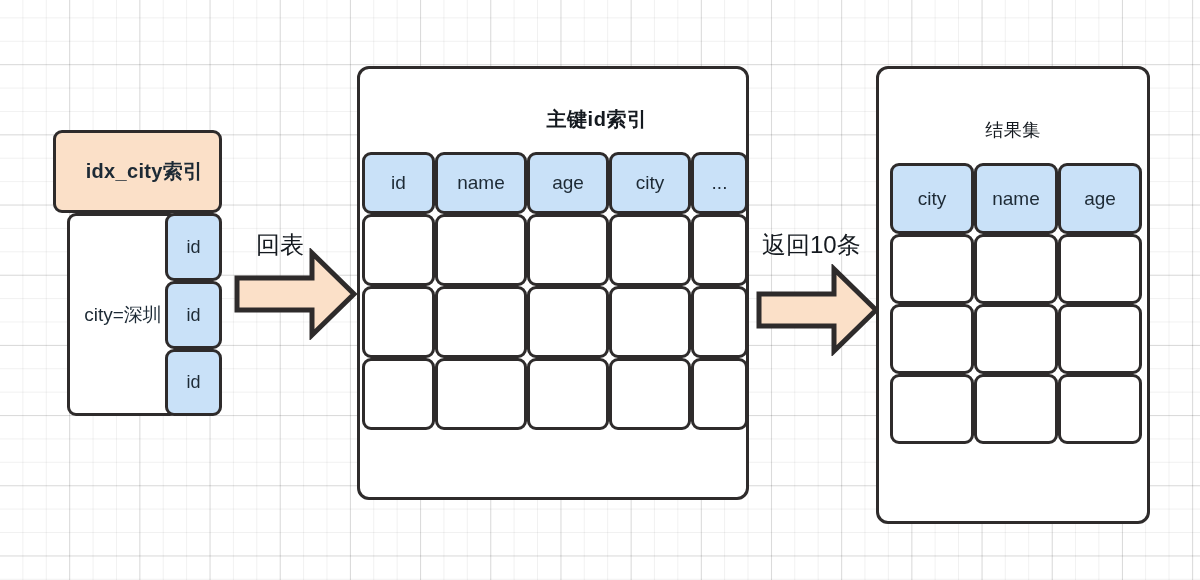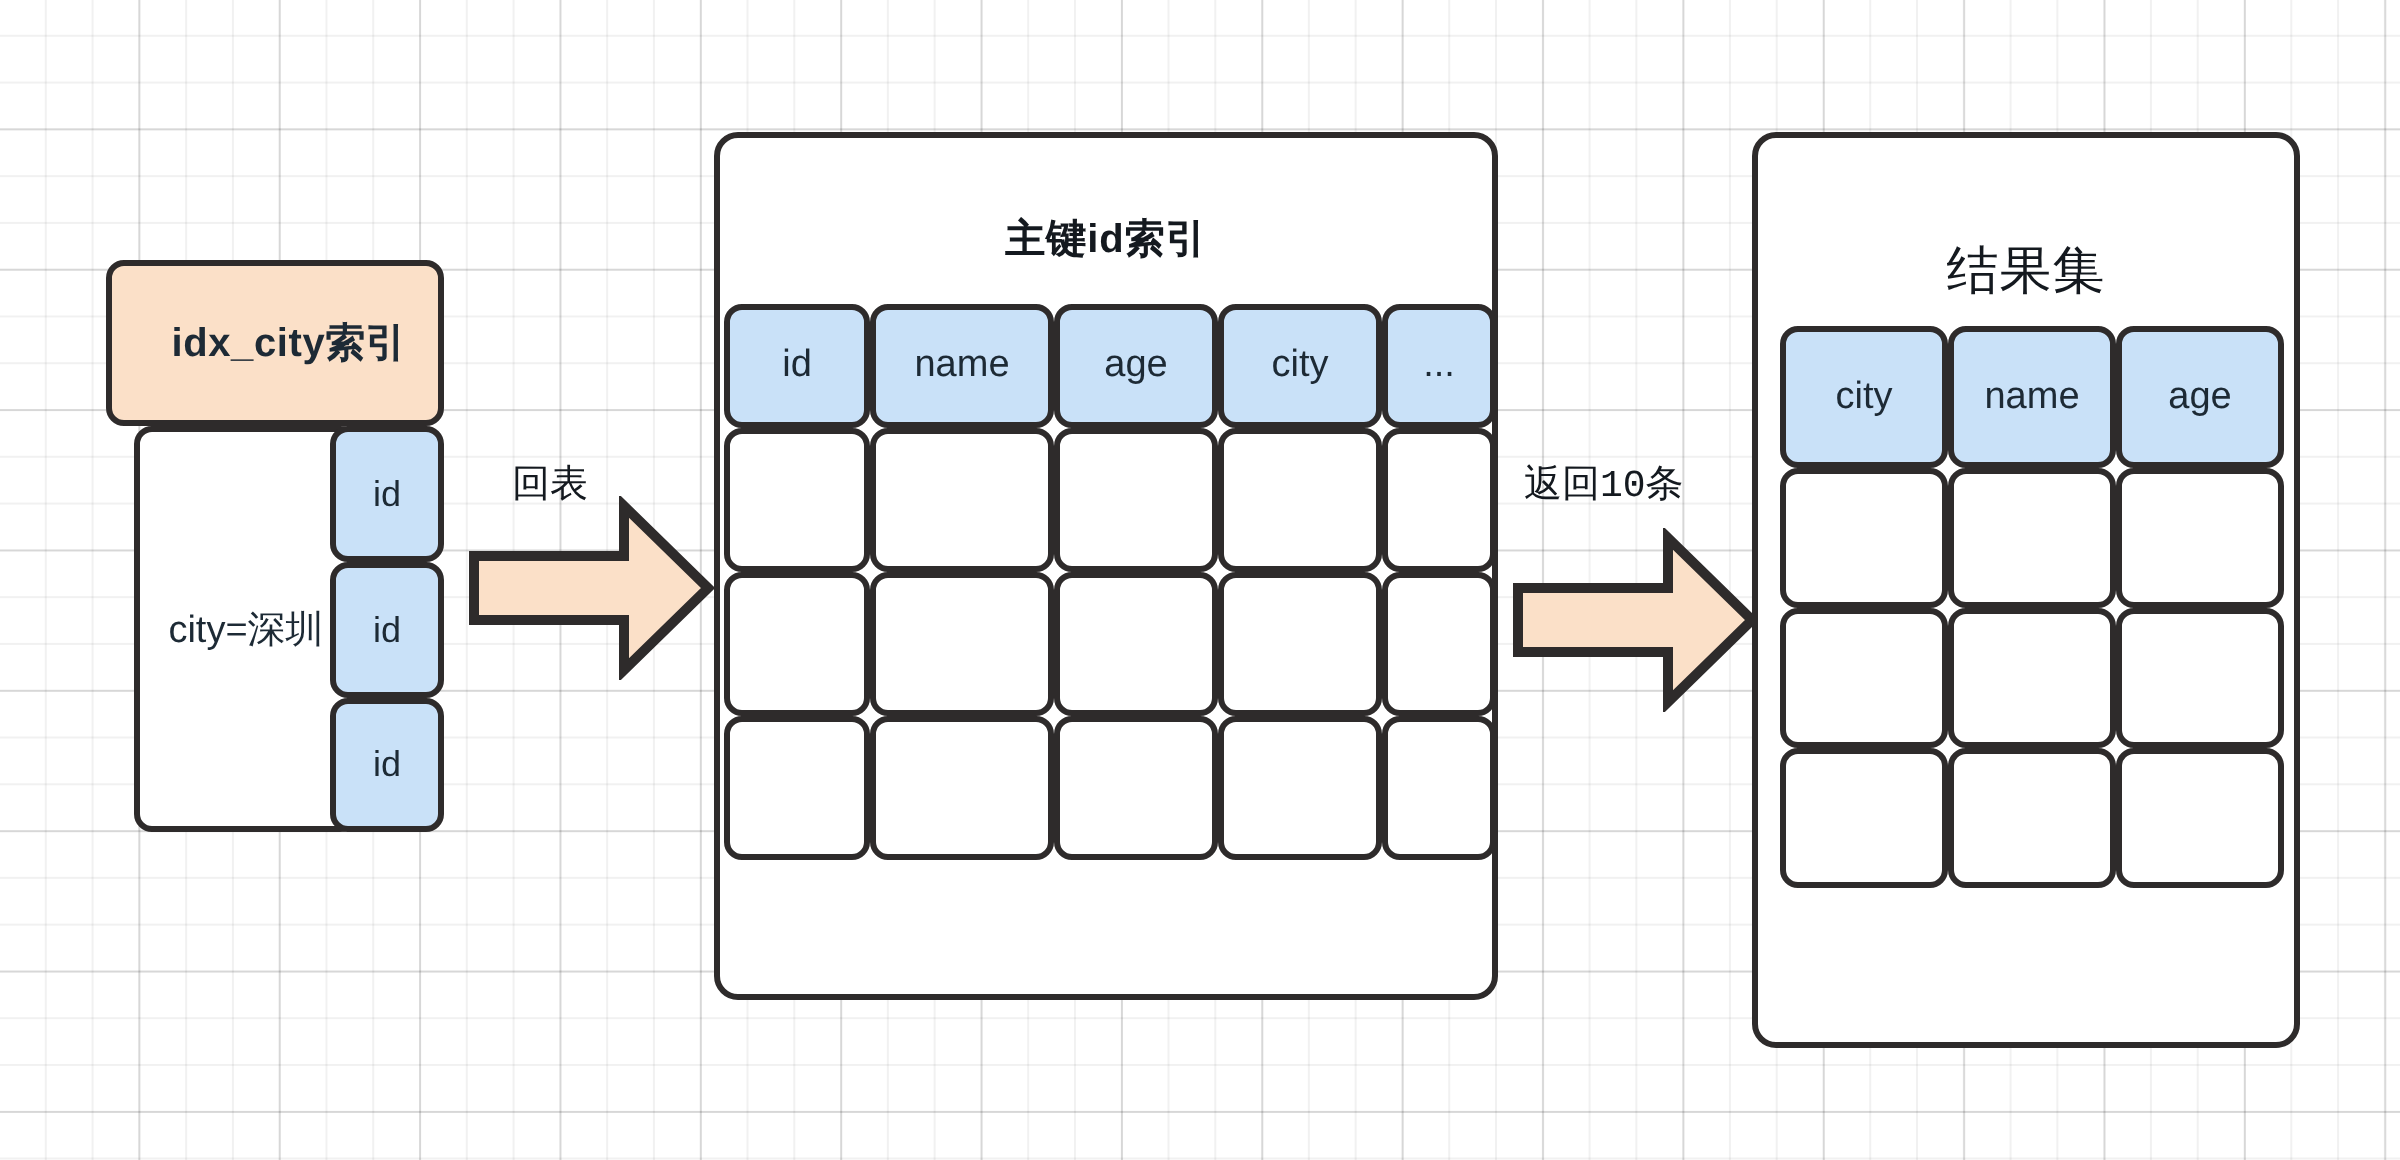--- a/index.html
+++ b/index.html
@@ -60,42 +60,41 @@
   
   .panel-title {
     position: absolute;
     width: 100%;
     text-align: center;
     font-weight: bold;
     font-size: 20px;
     color: #14191f;
     letter-spacing: 0.5px;
   }
-  .panel-title.light { font-weight: normal; font-size: 26px; }
+  .panel-title.light { font-weight: normal; font-size: 18px; }
 
   
   #idx-header {
     font-weight: bold;
     font-size: 20px;
     letter-spacing: 0.3px;
     padding-left: 14px;
   }
   .id-cell { font-size: 18px; }
   #city-cond { font-size: 19px; }
 
   
   .col-h { font-size: 19px; }
 
   
   .arrow-label {
     position: absolute;
-    font-size: 19px;
+    font-size: 24px;
     color: #14191f;
     white-space: nowrap;
-    font-family: Liberation Mono, monospace;
   }
 
   .arrow-svg { position: absolute; }
 </style>
 </head>
 <body>
 
 <div id="canvas">
 
   <div>
@@ -111,21 +110,21 @@
     <div class="cell blue id-cell" style="left:165px; top:349px; width:57px; height:67px;">id</div>
   </div>
 
   <div class="arrow-label" style="left:256px; top:229px;">回表</div>
 
   <svg class="arrow-svg" style="left:234px; top:248px;" width="124" height="92" viewBox="0 0 124 92">
     <polygon points="3,30 78,30 78,5 120,46 78,87 78,62 3,62" fill="#fbe0c8" stroke="#2e2b2b" stroke-width="5" stroke-linejoin="miter"></polygon>
   </svg>
 
   <div class="panel" style="left:357px; top:66px; width:392px; height:434px;">
-    <div class="panel-title" style="top:37px;">主键id索引</div>
+    <div class="panel-title" style="top:37px;padding-left:44px;">主键id索引</div>
   </div>
 
   <div class="cell blue col-h" style="left:362px; top:152px; width:73px; height:62px;">id</div>
   <div class="cell blue col-h" style="left:435px; top:152px; width:92px; height:62px;">name</div>
   <div class="cell blue col-h" style="left:527px; top:152px; width:82px; height:62px;">age</div>
   <div class="cell blue col-h" style="left:609px; top:152px; width:82px; height:62px;">city</div>
   <div class="cell blue col-h" style="left:691px; top:152px; width:57px; height:62px;">...</div>
 
   <div class="cell" style="left:362px; top:214px; width:73px; height:72px;"></div>
   <div class="cell" style="left:435px; top:214px; width:92px; height:72px;"></div>

